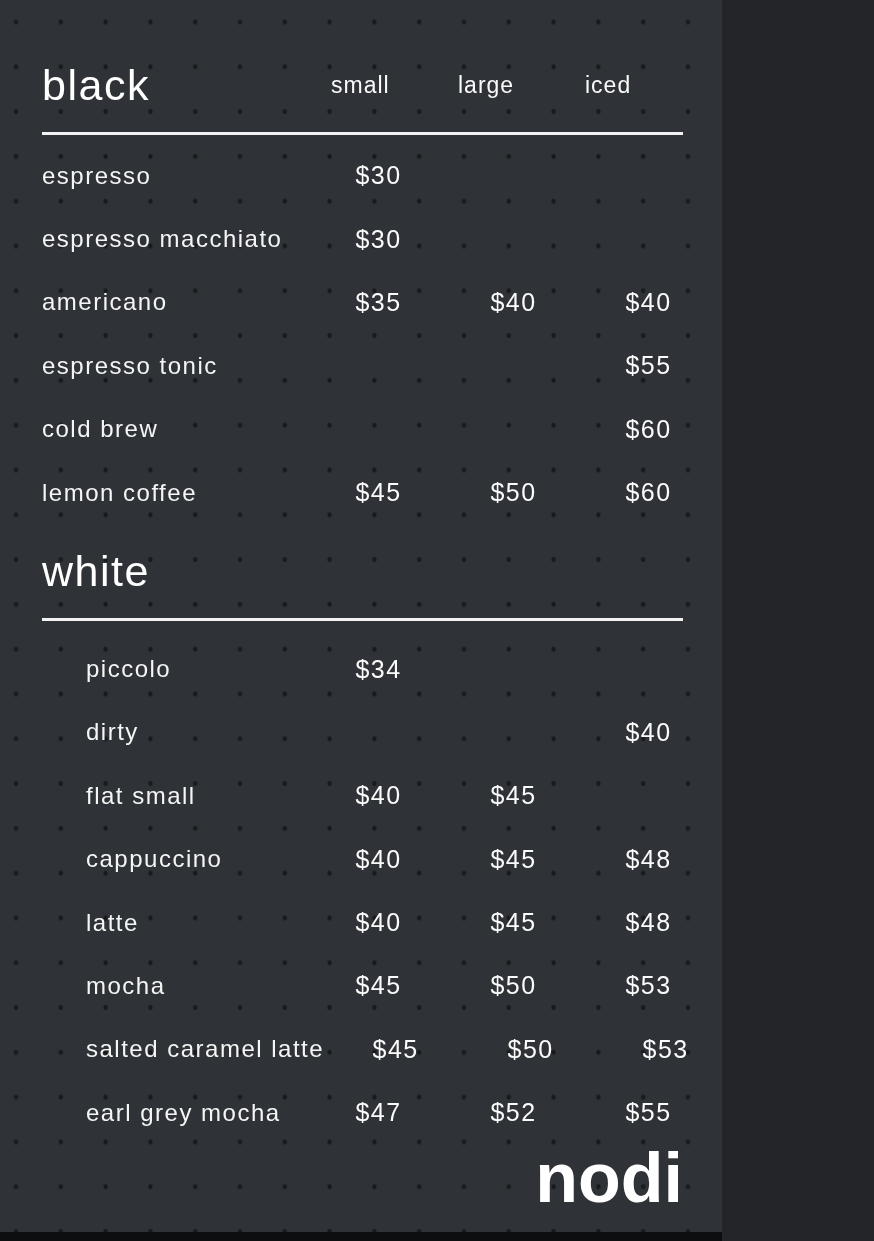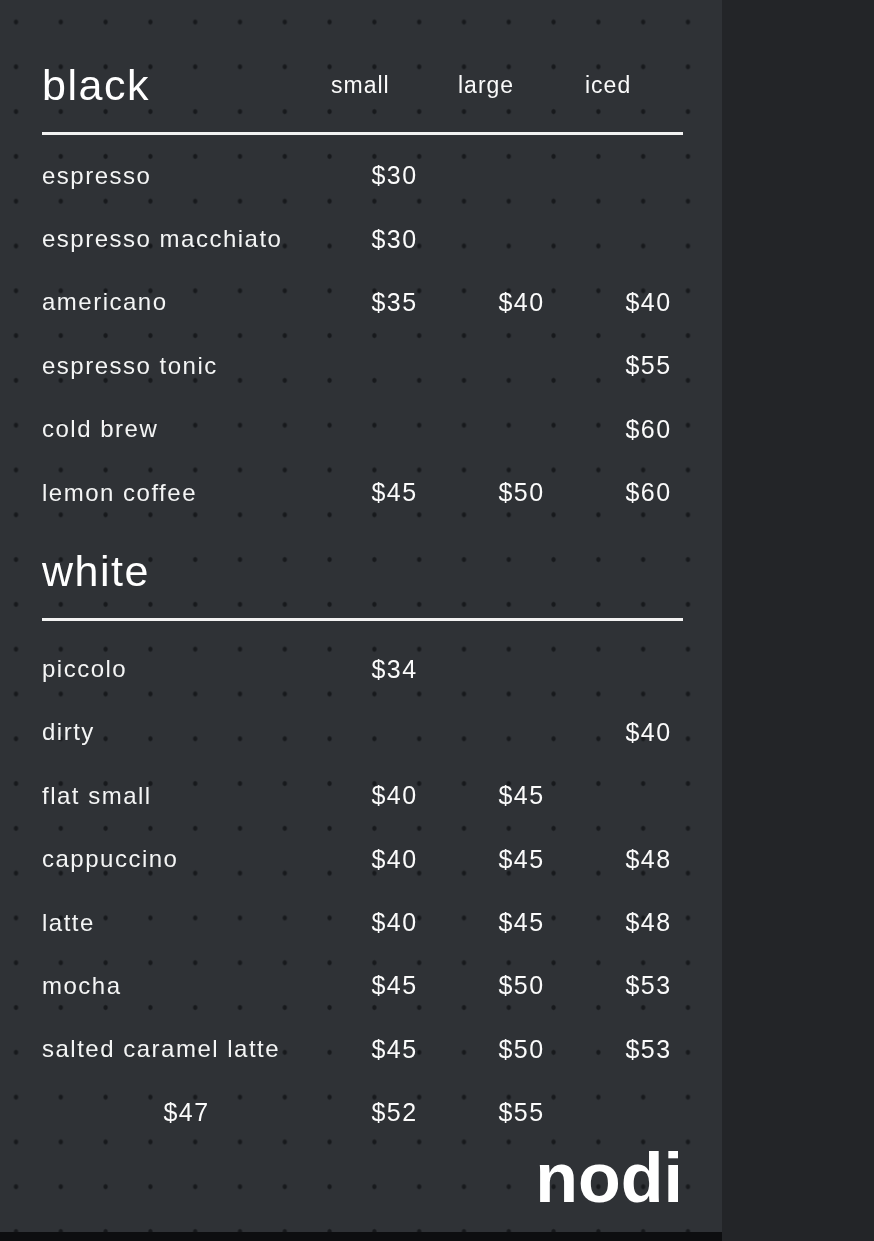--- a/index.html
+++ b/index.html
@@ -45,23 +45,23 @@
   }
 
   .rule {
     border: 0;
     border-top: 3px solid #f2f2f2;
     margin: 8px 39px 0 42px;
     height: 0;
   }
 
   .rows { margin-top: 9px; }
-  .section-white .rows { margin-top: 16px; }
-
-  .item-row { height: 63.4px; }
+  .section-white .rows { margin-top: 16px; padding-left: 44px; }
+
+  .item-row { height: 63.4px; gap: 8px; }
 
   .item-name {
     font-size: 24px;
     letter-spacing: 1.5px;
     color: #f4f5f5;
     white-space: nowrap;
   }
 
   .price {
     font-size: 25px;
@@ -187,20 +187,21 @@
             <span class="price">$50</span>
             <span class="price">$53</span>
           </div>
           <div class="row item-row">
             <span class="item-name">salted caramel latte</span>
             <span class="price">$45</span>
             <span class="price">$50</span>
             <span class="price">$53</span>
           </div>
           <div class="row item-row">
+            <span class="item-name">earl grey mocha</span>
             <span class="price">$47</span>
             <span class="price">$52</span>
             <span class="price">$55</span>
           </div>
         </div>
       </div>
     </div>
   <div class="logo">nodi</div>
   <div class="bottom-bar"></div>
 </div>

